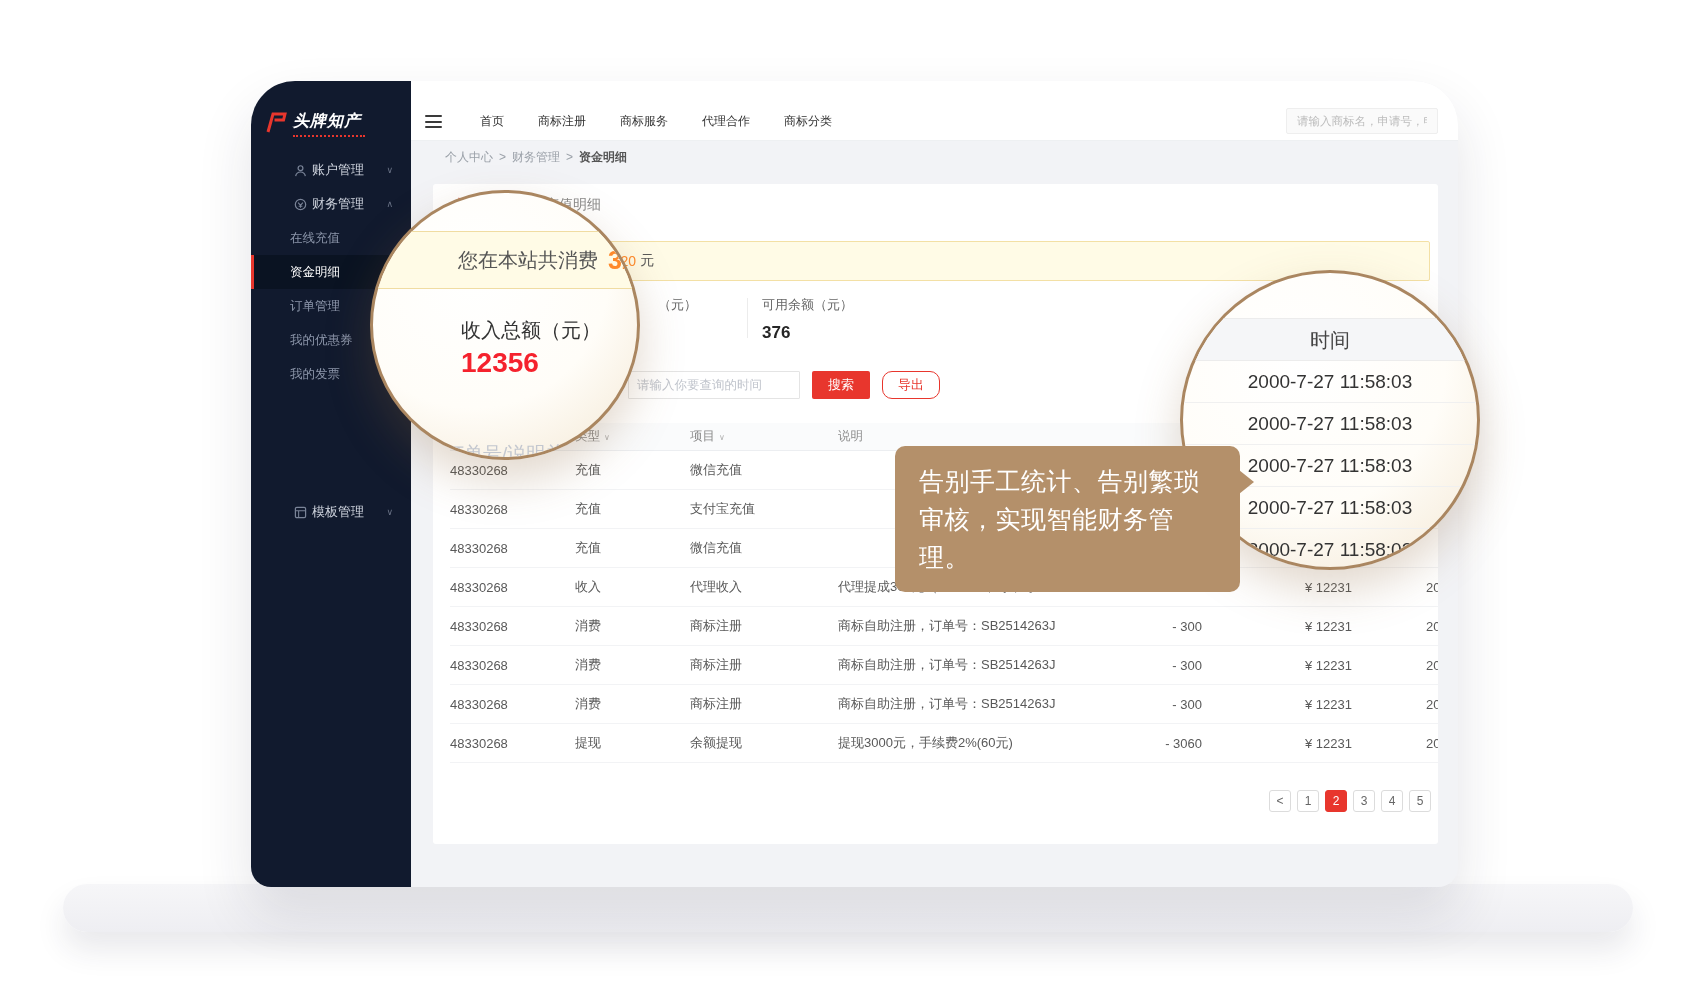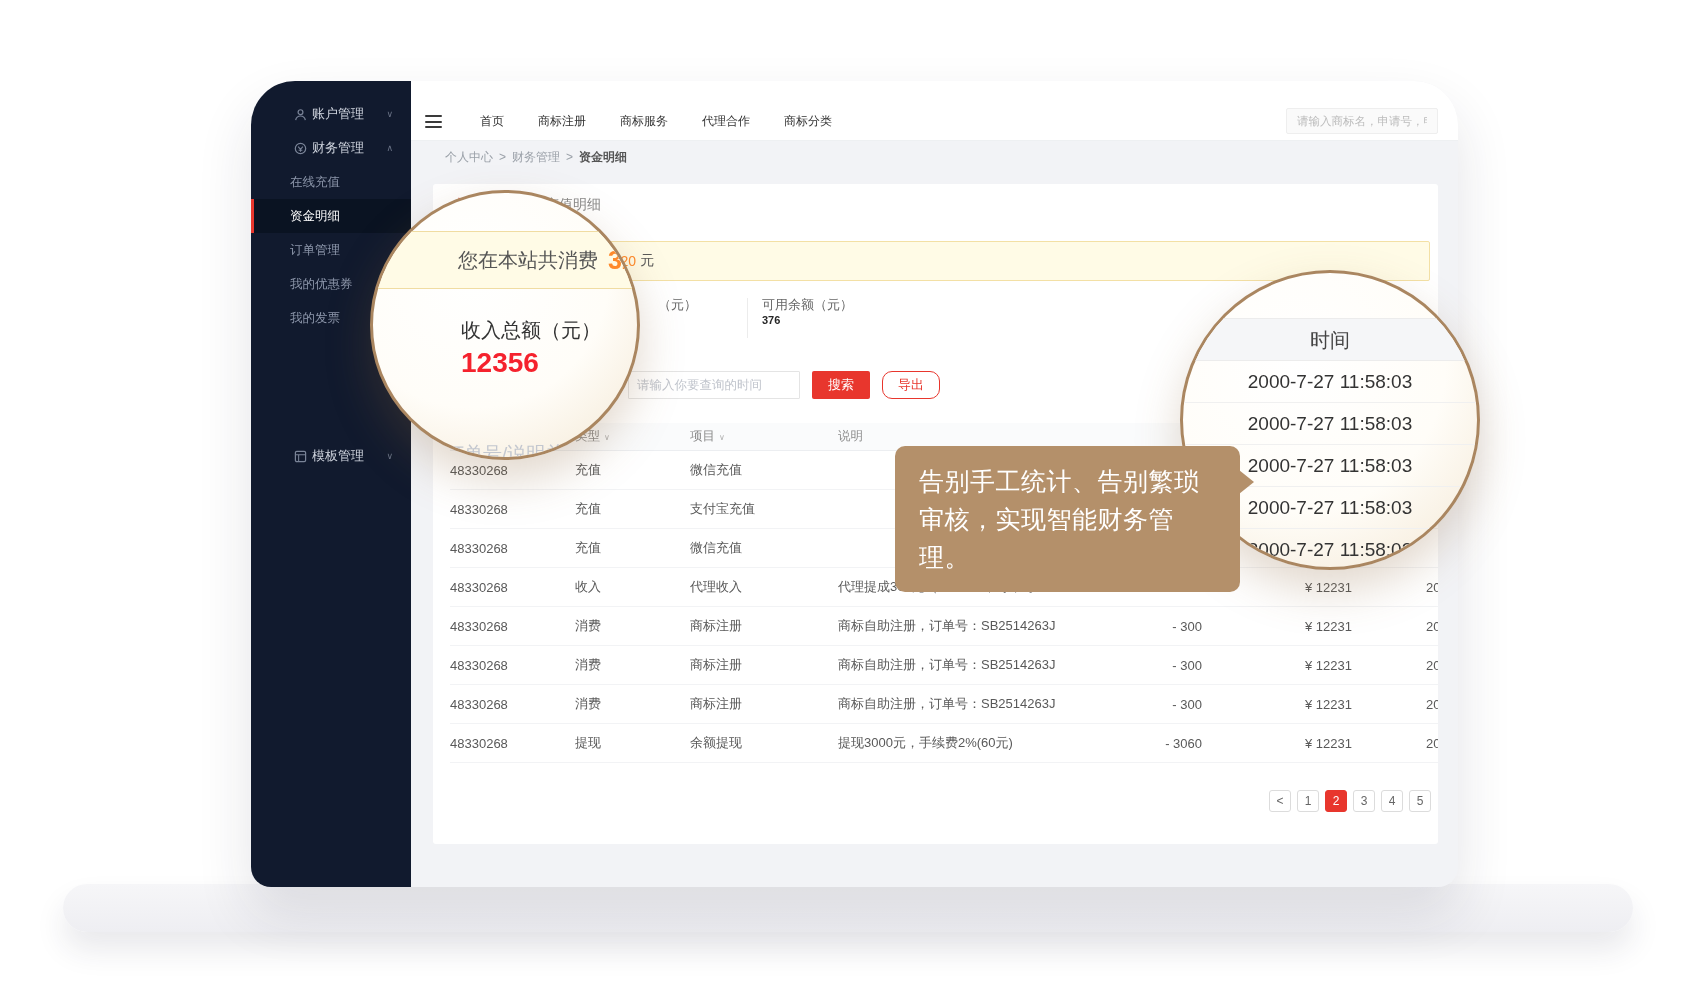--- a/index.html
+++ b/index.html
@@ -62,21 +62,21 @@
   .tab { font-size:14px; color:#8a8a8a; padding-bottom:7px; cursor:pointer; }
   .tab.active { color:#e8362d; border-bottom:2px solid #e8362d; }
   .banner { position:absolute; left:8px; right:8px; top:57px; height:40px;
     background:#fffbe6; border:1px solid #f3e0a5; border-radius:2px;
     display:flex; align-items:center; padding-left:16px; }
   .b-prefix { font-size:15px; color:#595959; }
   .b-amount { font-size:14px; color:#ff8a2b; margin-left:42px; }
   .b-unit { font-size:14px; color:#595959; margin-left:4px; }
   .stat { position:absolute; }
   .stat-label { font-size:13px; color:#666; }
-  .stat-value { font-size:11px; font-weight:bold; color:#262626; }
+  .stat-value { font-size:17px; font-weight:bold; color:#262626; margin-top:9px; }
   .s2 { left:225px; top:112px; }
   .s3 { left:329px; top:112px; }
   .vdiv { position:absolute; left:314px; top:114px; height:40px; border-left:1px solid #ececec; }
 
   .filter-row { position:absolute; left:195px; top:187px; display:flex; gap:12px; }
   .date-input { width:172px; height:28px; border:1px solid #e4e4e4; border-radius:1px;
     background:#fff; display:flex; align-items:center; padding:13px 8px; cursor:text; }
   .date-input input { border:none; outline:none; flex:1; font-size:12.5px; color:#666; background:transparent; }
   .date-input input::placeholder { color:#c0c4cc; }
   .btn-primary { width:58px; height:28px; background:#e8362d; color:#fff; border:none;
@@ -142,20 +142,29 @@
 </style>
 </head>
 <body>
 
 <div class="stage">
   <div class="laptop-base"></div>
 
   <div class="screen">
 
     <aside class="sidebar">
+      <div class="logo">
+        <svg width="24" height="24" viewBox="0 0 24 24">
+          <path d="M4 21 L9 3 L21 3 L19.5 9 L10.5 9" fill="none" stroke="#e8362d" stroke-width="3"></path>
+        </svg>
+        <div class="logo-col">
+          <span class="logo-text">头牌知产</span>
+          <div class="logo-dots"></div>
+        </div>
+      </div>
       <nav class="menu">
         <div class="menu-item">
           <svg class="mi-icon" viewBox="0 0 14 14">
               <circle cx="7" cy="4.5" r="2.6" fill="none" stroke="#8d97ab" stroke-width="1.3"></circle>
               <path d="M1.8 13 C2.4 9.8 4.5 8.6 7 8.6 C9.5 8.6 11.6 9.8 12.2 13" fill="none" stroke="#8d97ab" stroke-width="1.3"></path>
             </svg>
           <span>账户管理</span>
           <span class="chev">∨</span>
         </div>
         <div class="menu-item">

